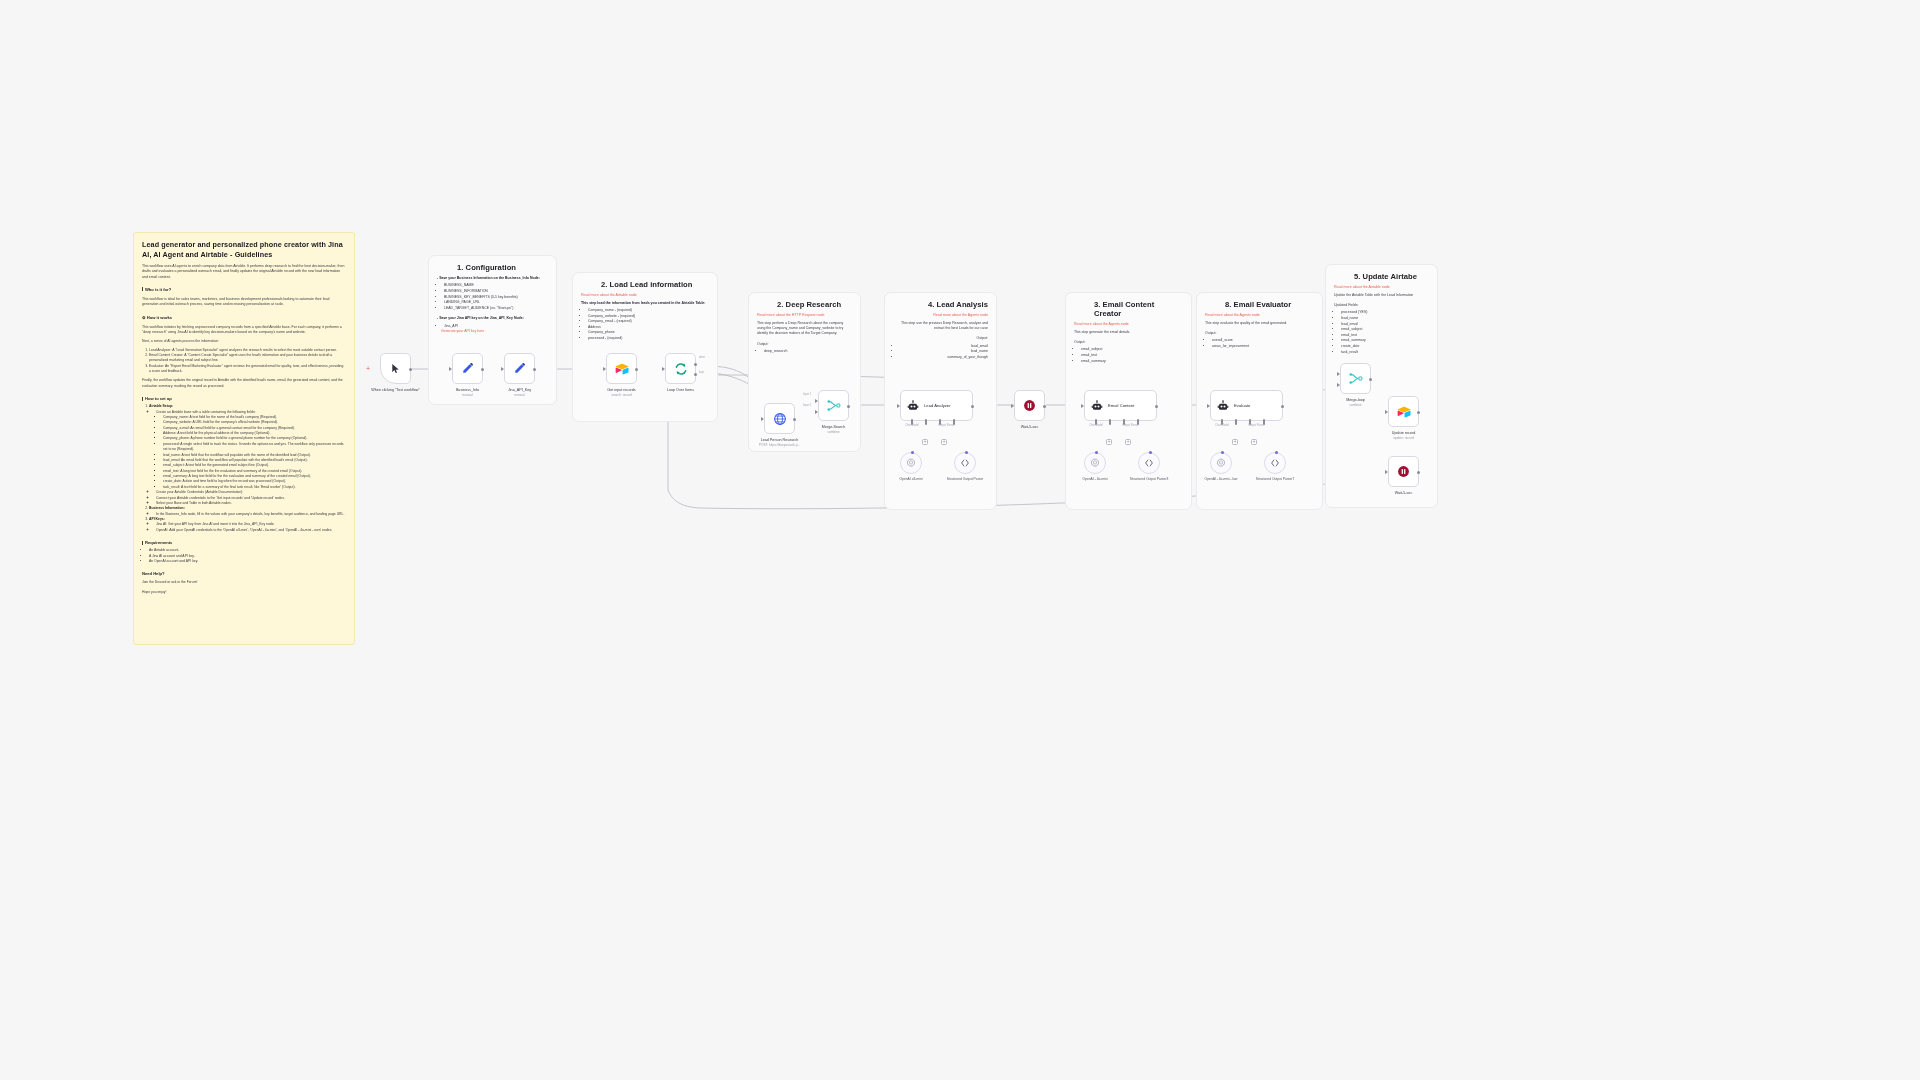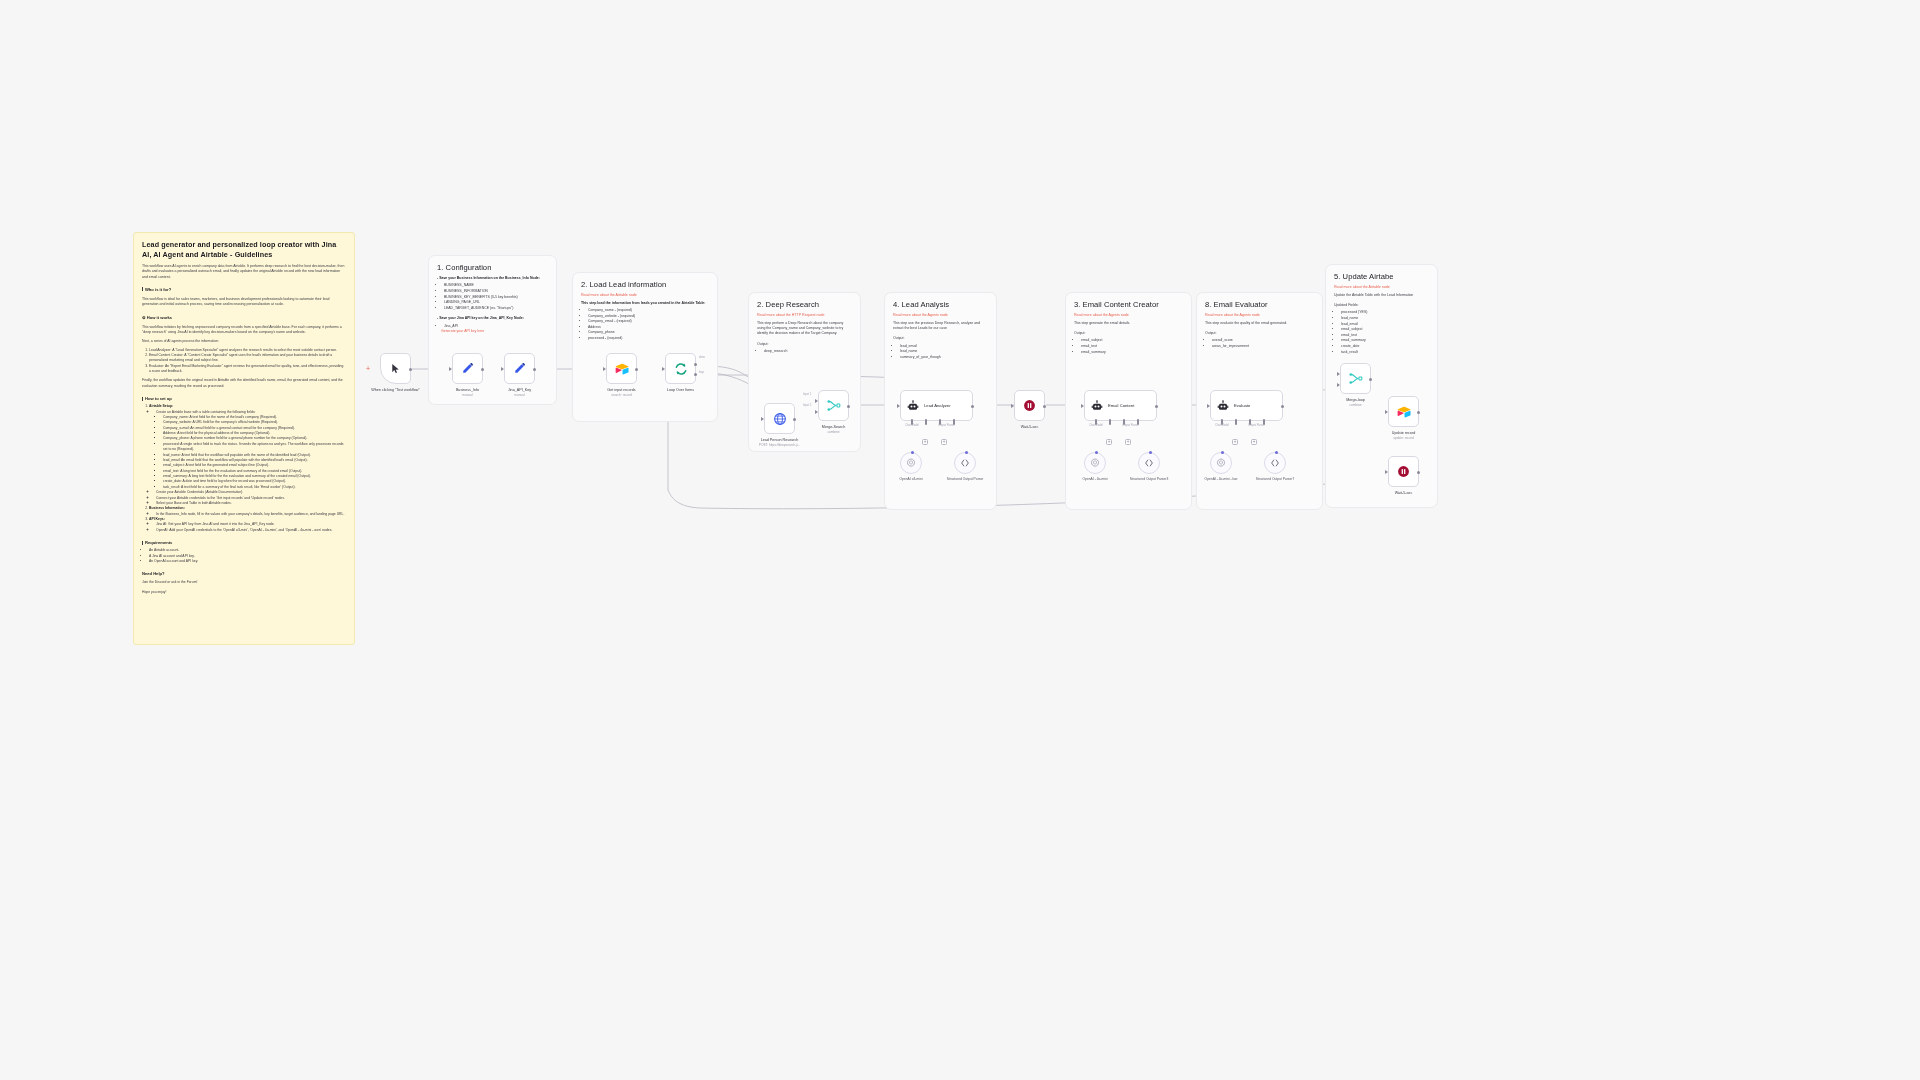--- a/index.html
+++ b/index.html
@@ -26,21 +26,21 @@
   .sticky li { font-size: 3.4px; line-height: 1.58; color: #3a3a42; }
   .sticky li b { color: #1a1a1f; }
   .sticky ul ul, .sticky ol ul { padding-left: 7px; margin-top: 0; }
   .sticky .mini { font-size: 3.4px; line-height: 1.58; margin-top: 4px; color:#3a3a42;}
 
   
   .grp {
     position: absolute; background: #fbfbfc;
     border: 1px solid #ebebef; border-radius: 7px;
   }
-  .grp-title { font-size: 7.6px; font-weight: 400; color: #222228; letter-spacing: .05px; }
+  .grp-title { font-size: 7.6px; font-weight: 700; color: #222228; letter-spacing: .05px; margin-left: 20px; }
   .grp-sub   { font-size: 3.6px; color: #e8614d; margin-top: 3.5px; }
   .grp-body  { font-size: 3.5px; color: #3e3e46; line-height: 1.55; margin-top: 4px; }
   .grp-body ul { padding-left: 7px; margin-top: 2px; }
   .grp-body li { line-height: 1.6; }
 
   
   .node {
     position: absolute; background: #fff; border: 1px solid #d9d9e3;
     border-radius: 5px; display: flex; align-items: center; justify-content: center;
   }
@@ -116,21 +116,21 @@
 
       <path d="M1095,421 L1095,452"></path>
       <path d="M1124,421 C1128,432 1142,442 1149,452"></path>
 
       <path d="M1225,421 L1225,452"></path>
       <path d="M1254,421 C1258,432 1272,442 1279,452"></path>
     </g>
   </svg>
 
   <div class="sticky">
-    <h1>Lead generator and personalized loop creator with Jina AI, AI Agent and Airtable - Guidelines</h1>
+    <h1>Lead generator and personalized phone creator with Jina AI, AI Agent and Airtable - Guidelines</h1>
     <p>This workflow uses AI agents to enrich company data from Airtable. It performs deep research to find the best decision-maker, then drafts and evaluates a personalized outreach email, and finally updates the original Airtable record with the new lead information and email content.</p>
 
     <h2><span class="bar"></span><span>Who is it for?</span></h2>
     <p>This workflow is ideal for sales teams, marketers, and business development professionals looking to automate their lead generation and initial outreach process, saving time and increasing personalization at scale.</p>
 
     <h2>⚙ <span>How it works</span></h2>
     <p>This workflow initiates by fetching unprocessed company records from a specified Airtable base. For each company, it performs a "deep research" using Jina AI to identify key decision-makers based on the company's name and website.</p>
     <p class="mini">Next, a series of AI agents process the information:</p>
     <ol>
       <li>Lead Analyzer: A "Lead Generation Specialist" agent analyzes the research results to select the most suitable contact person.</li>
@@ -235,21 +235,21 @@
       <div class="grp-body">
         <div>This step perform a Deep Research about the company using the Company_name and Company_website to try identify the decision makers of the Target Company.</div>
         <div style="margin-top:5px;">Output:</div>
         <ul>
             <li>deep_research</li>
           </ul>
       </div>
     </div>
   </div>
 
-  <div class="grp" style="left:884px;top:292px;width:113px;height:218px;">
+  <div class="grp" style="left:884px;top:292px;width:113px;height:218px;text-align:right;">
     <div style="padding:7px 8px;">
       <div class="grp-title">4. Lead Analysis</div>
       <div class="grp-sub">Read more about the Agents node</div>
       <div class="grp-body">
         <div>This step use the previous Deep Research, analyze and extract the best Leads for our case</div>
         <div style="margin-top:5px;">Output:</div>
         <ul>
           <li>lead_email</li>
           <li>lead_name</li>
           <li>summary_of_your_though</li>

